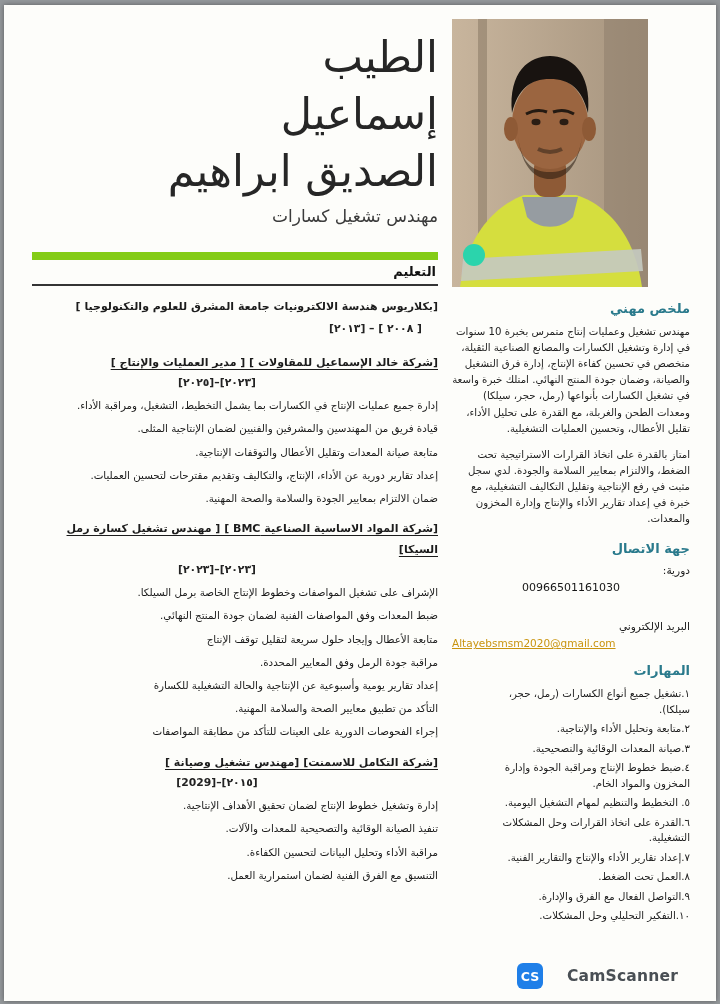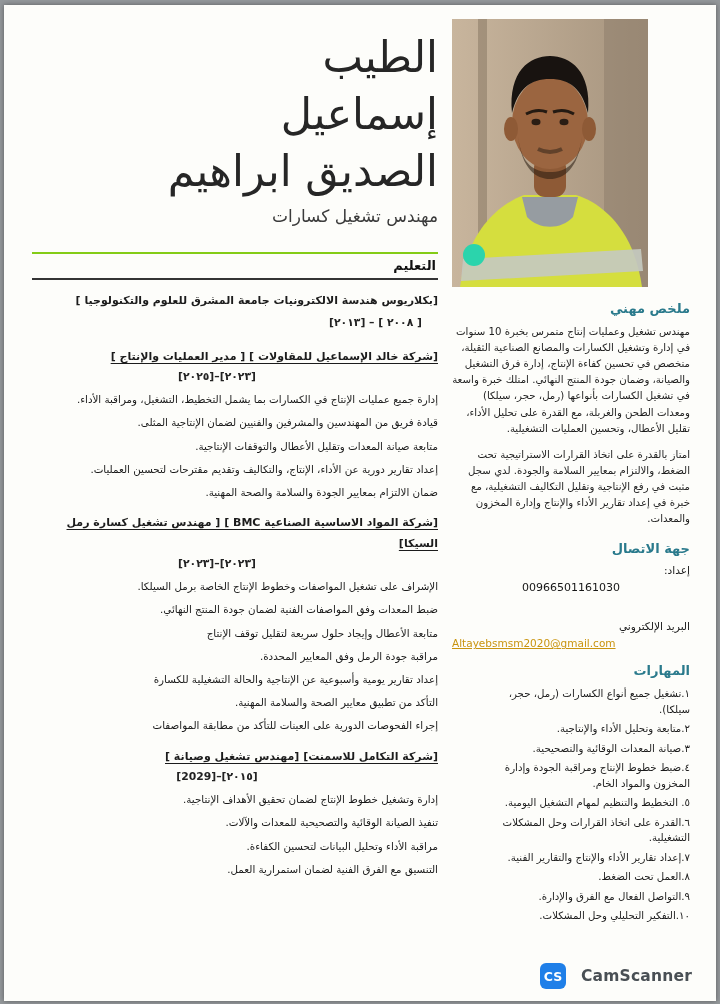--- a/index.html
+++ b/index.html
@@ -29,21 +29,21 @@
   .col-right{width:238px;flex:none;}
 
   
   .name{font-size:43px;line-height:1.32;font-weight:400;color:#262626;margin-top:12px;}
   .nline{display:block;}
   .subtitle{font-size:17px;color:#3b3b3b;margin-top:7px;}
 
   .section.edu{margin-top:26px;}
   .section.exp{margin-top:18px;}
   .sec-head{
-    border-top:2px solid #84cc16;
+    border-top:8px solid #84cc16;
     border-bottom:2px solid #343434;
     padding:4px 2px 5px;
     font-size:13px;font-weight:bold;color:#111;
     margin-bottom:12px;
   }
   .degree{font-weight:bold;font-size:11px;line-height:1.6;}
   .dates{font-size:10.8px;font-weight:bold;color:#222;}
   .edu-dates{margin:6px 16px 2px 0;}
   .job{margin-bottom:13px;}
   .job-title{
@@ -71,21 +71,21 @@
     font-size:10.5px;margin-top:5px;
     color:var(--email-link);text-decoration:underline;cursor:pointer;
   }
   .skills{list-style:none;margin-top:2px;}
   .skills li{font-size:10.2px;line-height:1.52;margin-bottom:4px;color:#1c1c1c;margin-left:44px;}
 
   
   .footer{
     position:absolute;left:0;right:0;bottom:12px;
     direction:ltr;display:flex;justify-content:flex-end;align-items:center;
-    gap:15px;padding-right:24px;text-align:center;
+    gap:24px;padding-right:38px;text-align:center;
   }
   .cs-badge{
     width:26px;height:26px;border-radius:6px;
     background:var(--camscanner-blue);
     color:#fff;font-weight:bold;font-size:12.5px;
     display:flex;align-items:center;justify-content:center;
   }
   .cs-text{font-size:15.5px;font-weight:bold;color:#494f54;letter-spacing:.2px;}
 </style>
 </head>
@@ -131,21 +131,21 @@
 
           <circle cx="22" cy="236" r="11" fill="#2bd4ac"></circle>
         </svg>
       </div>
 
       <h2 class="side-h">ملخص مهني</h2>
       <p class="side-p">مهندس تشغيل وعمليات إنتاج متمرس بخبرة 10 سنوات في إدارة وتشغيل الكسارات والمصانع الصناعية الثقيلة، متخصص في تحسين كفاءة الإنتاج، إدارة فرق التشغيل والصيانة، وضمان جودة المنتج النهائي. امتلك خبرة واسعة في تشغيل الكسارات بأنواعها (رمل، حجر، سيلكا) ومعدات الطحن والغربلة، مع القدرة على تحليل الأداء، تقليل الأعطال، وتحسين العمليات التشغيلية.</p>
       <p class="side-p">امتاز بالقدرة على اتخاذ القرارات الاستراتيجية تحت الضغط، والالتزام بمعايير السلامة والجودة. لدي سجل مثبت في رفع الإنتاجية وتقليل التكاليف التشغيلية، مع خبرة في إعداد تقارير الأداء والإنتاج وإدارة المخزون والمعدات.</p>
 
       <h2 class="side-h">جهة الاتصال</h2>
-      <div class="contact-label">إعداد:</div>
+      <div class="contact-label">دورية:</div>
       <div class="phone">00966501161030</div>
       <div class="contact-label email-label">البريد الإلكتروني</div>
       <a class="email">Altayebsmsm2020@gmail.com</a>
 
       <h2 class="side-h">المهارات</h2>
       <ul class="skills">
         <li>١.تشغيل جميع أنواع الكسارات (رمل، حجر، سيلكا).</li>
         <li>٢.متابعة وتحليل الأداء والإنتاجية.</li>
         <li>٣.صيانة المعدات الوقائية والتصحيحية.</li>
         <li>٤.ضبط خطوط الإنتاج ومراقبة الجودة وإدارة المخزون والمواد الخام.</li>

